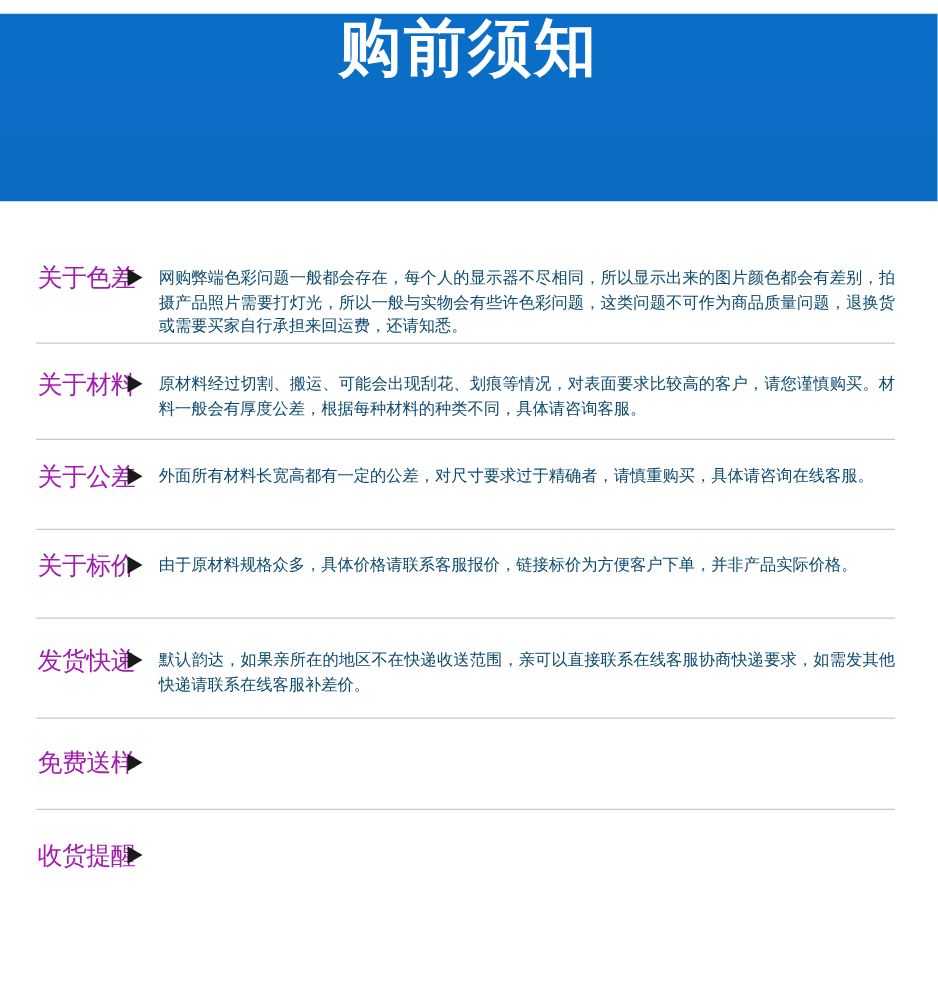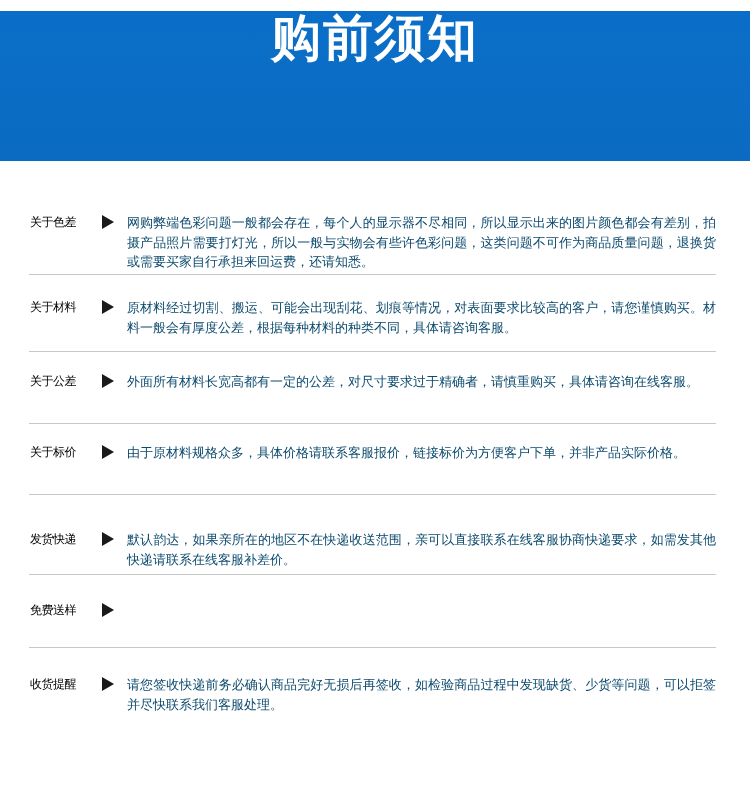--- a/index.html
+++ b/index.html
@@ -37,25 +37,26 @@
     .section {
       position: absolute;
       left: 30px;
       width: 686px;
       display: flex;
       align-items: flex-start;
     }
     .section-label {
       flex: 0 0 auto;
       width: 70px;
-      font-size: 12px;
+      font-size: 20px;
       line-height: 20px;
-      color: #000000;
+      color: #a21caf;
       white-space: nowrap;
       letter-spacing: -0.5px;
+      text-align: center;
     }
     .arrow-icon {
       flex: 0 0 auto;
       width: 0;
       height: 0;
       border-top: 7px solid transparent;
       border-bottom: 7px solid transparent;
       border-left: 12px solid #1a1a1a;
       margin-left: 2px;
       margin-top: 3px;
@@ -105,30 +106,29 @@
 </div>
 <div class="divider" style="top:423px;"></div>
 
 <div class="section" style="top:442px;">
   <div class="section-label">关于标价</div>
   <div class="arrow-icon"></div>
   <div class="section-body">由于原材料规格众多，具体价格请联系客服报价，链接标价为方便客户下单，并非产品实际价格。</div>
 </div>
 <div class="divider" style="top:494px;"></div>
 
-<div class="section" style="top:529px;">
+<div class="section" style="top:518px;">
   <div class="section-label">发货快递</div>
   <div class="arrow-icon"></div>
   <div class="section-body">默认韵达，如果亲所在的地区不在快递收送范围，亲可以直接联系在线客服协商快递要求，如需发其他快递请联系在线客服补差价。</div>
 </div>
 <div class="divider" style="top:574px;"></div>
 
 <div class="section" style="top:600px;">
   <div class="section-label">免费送样</div>
   <div class="arrow-icon"></div>
 </div>
 <div class="divider" style="top:647px;"></div>
 
 <div class="section" style="top:674px;">
   <div class="section-label">收货提醒</div>
   <div class="arrow-icon"></div>
-  <div class="section-body">请您签收快递前务必确认商品完好无损后再签收，如检验商品过程中发现缺货、少货等问题，可以拒签并尽快联系我们客服处理。</div>
 </div>
 
 </body></html>

